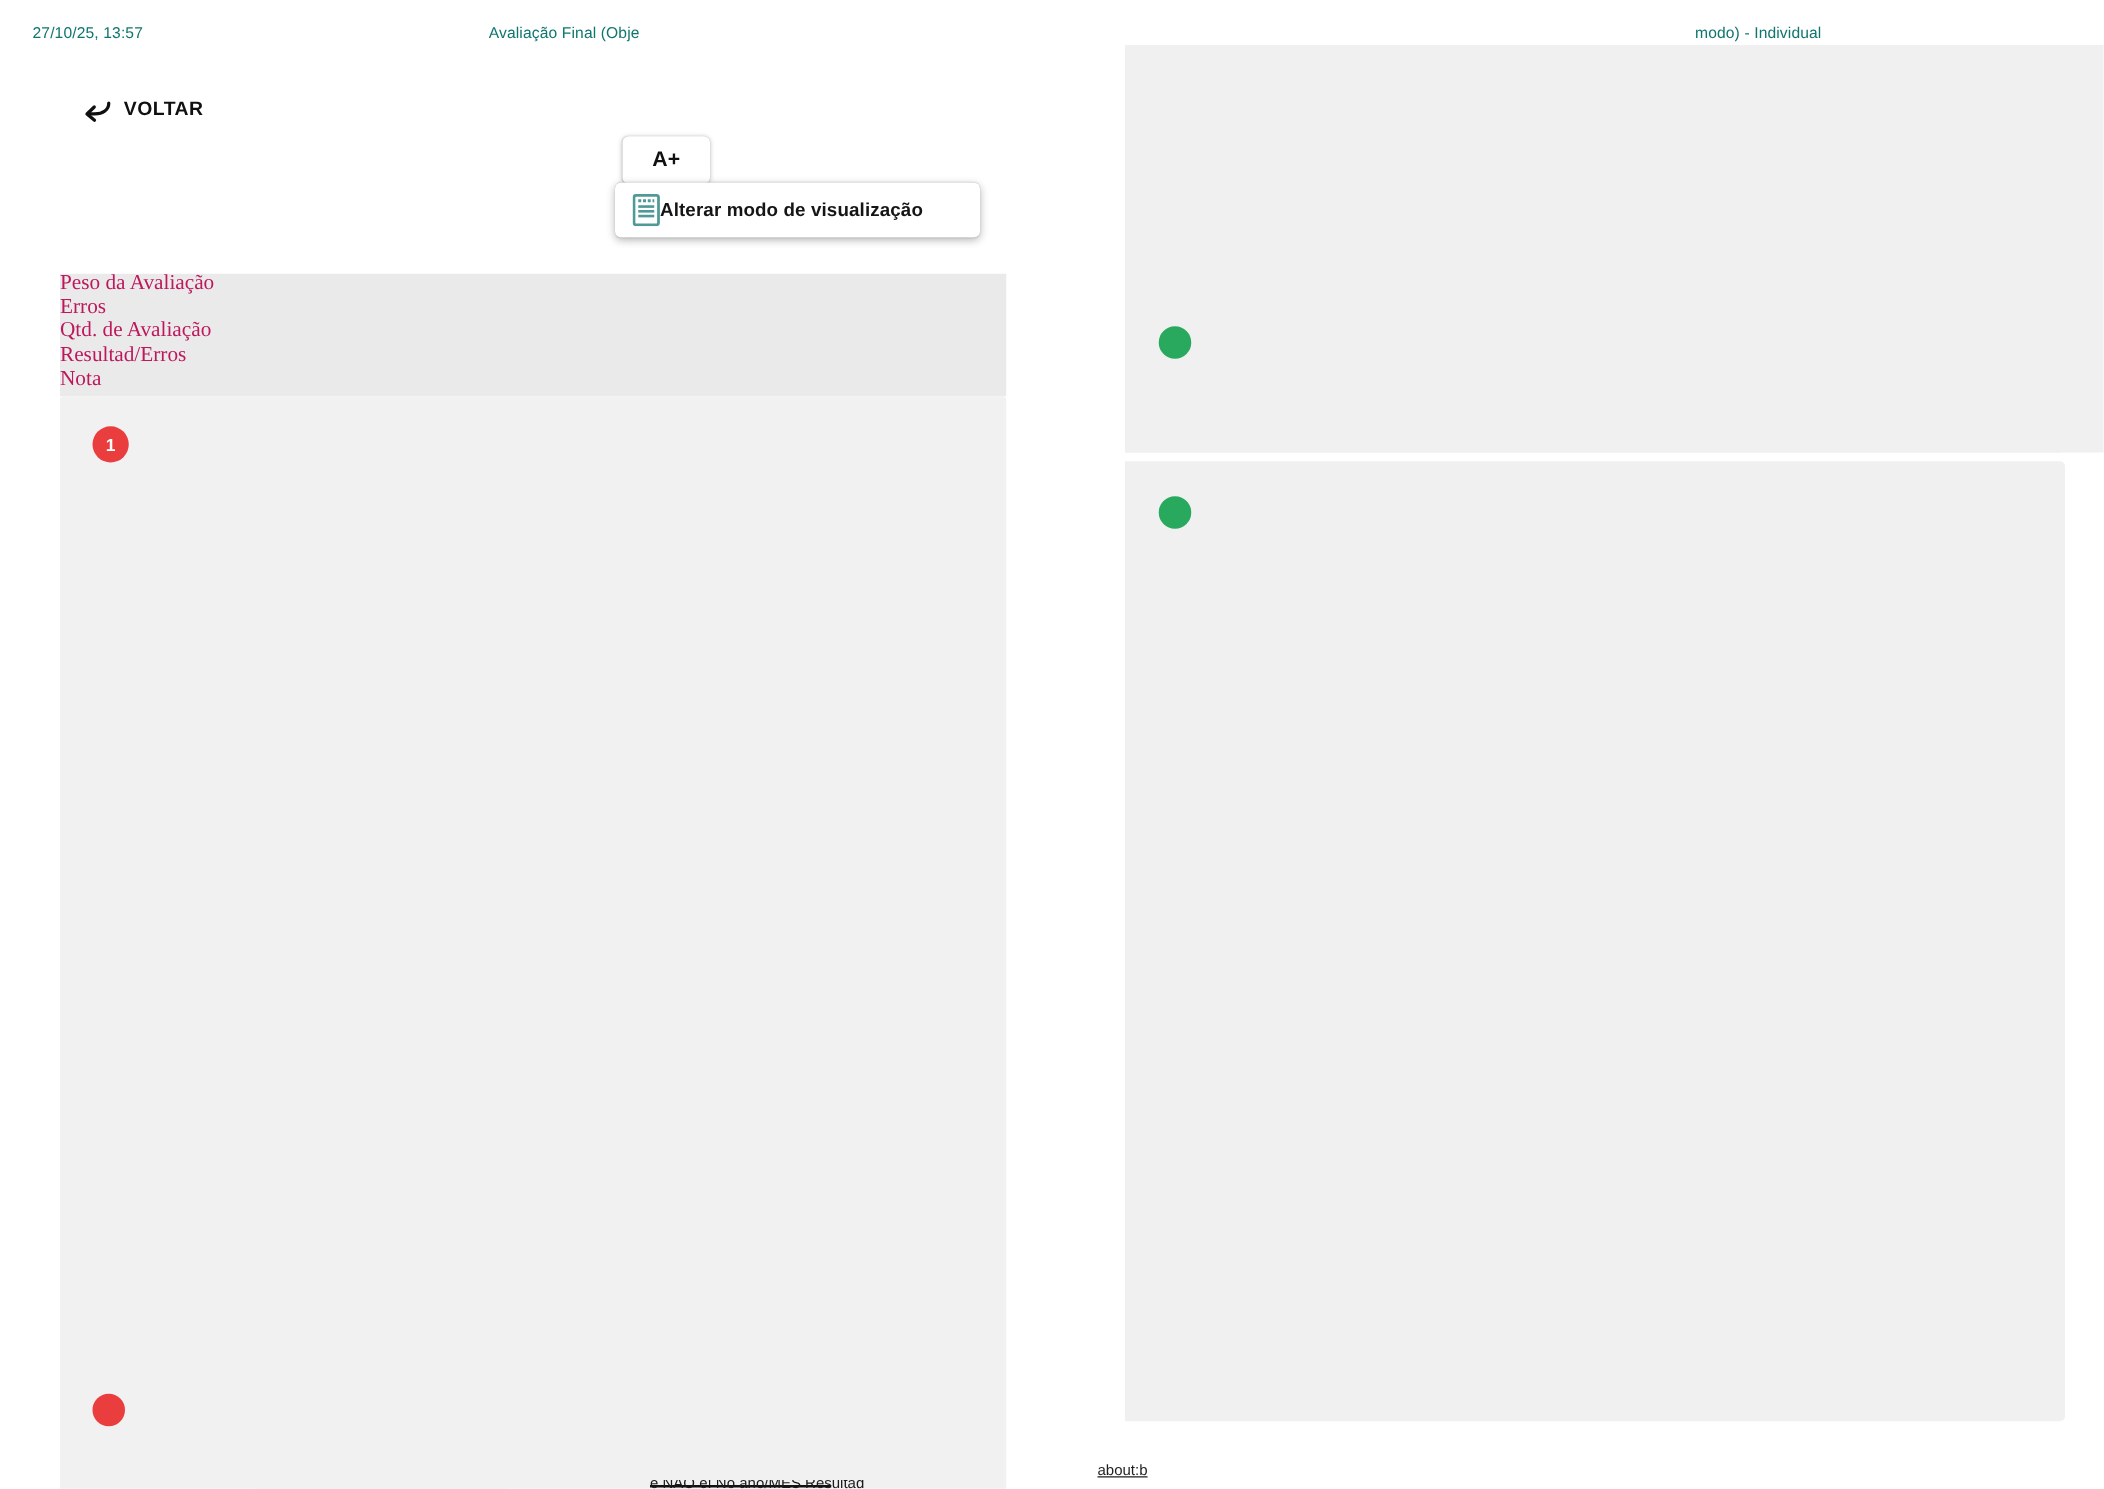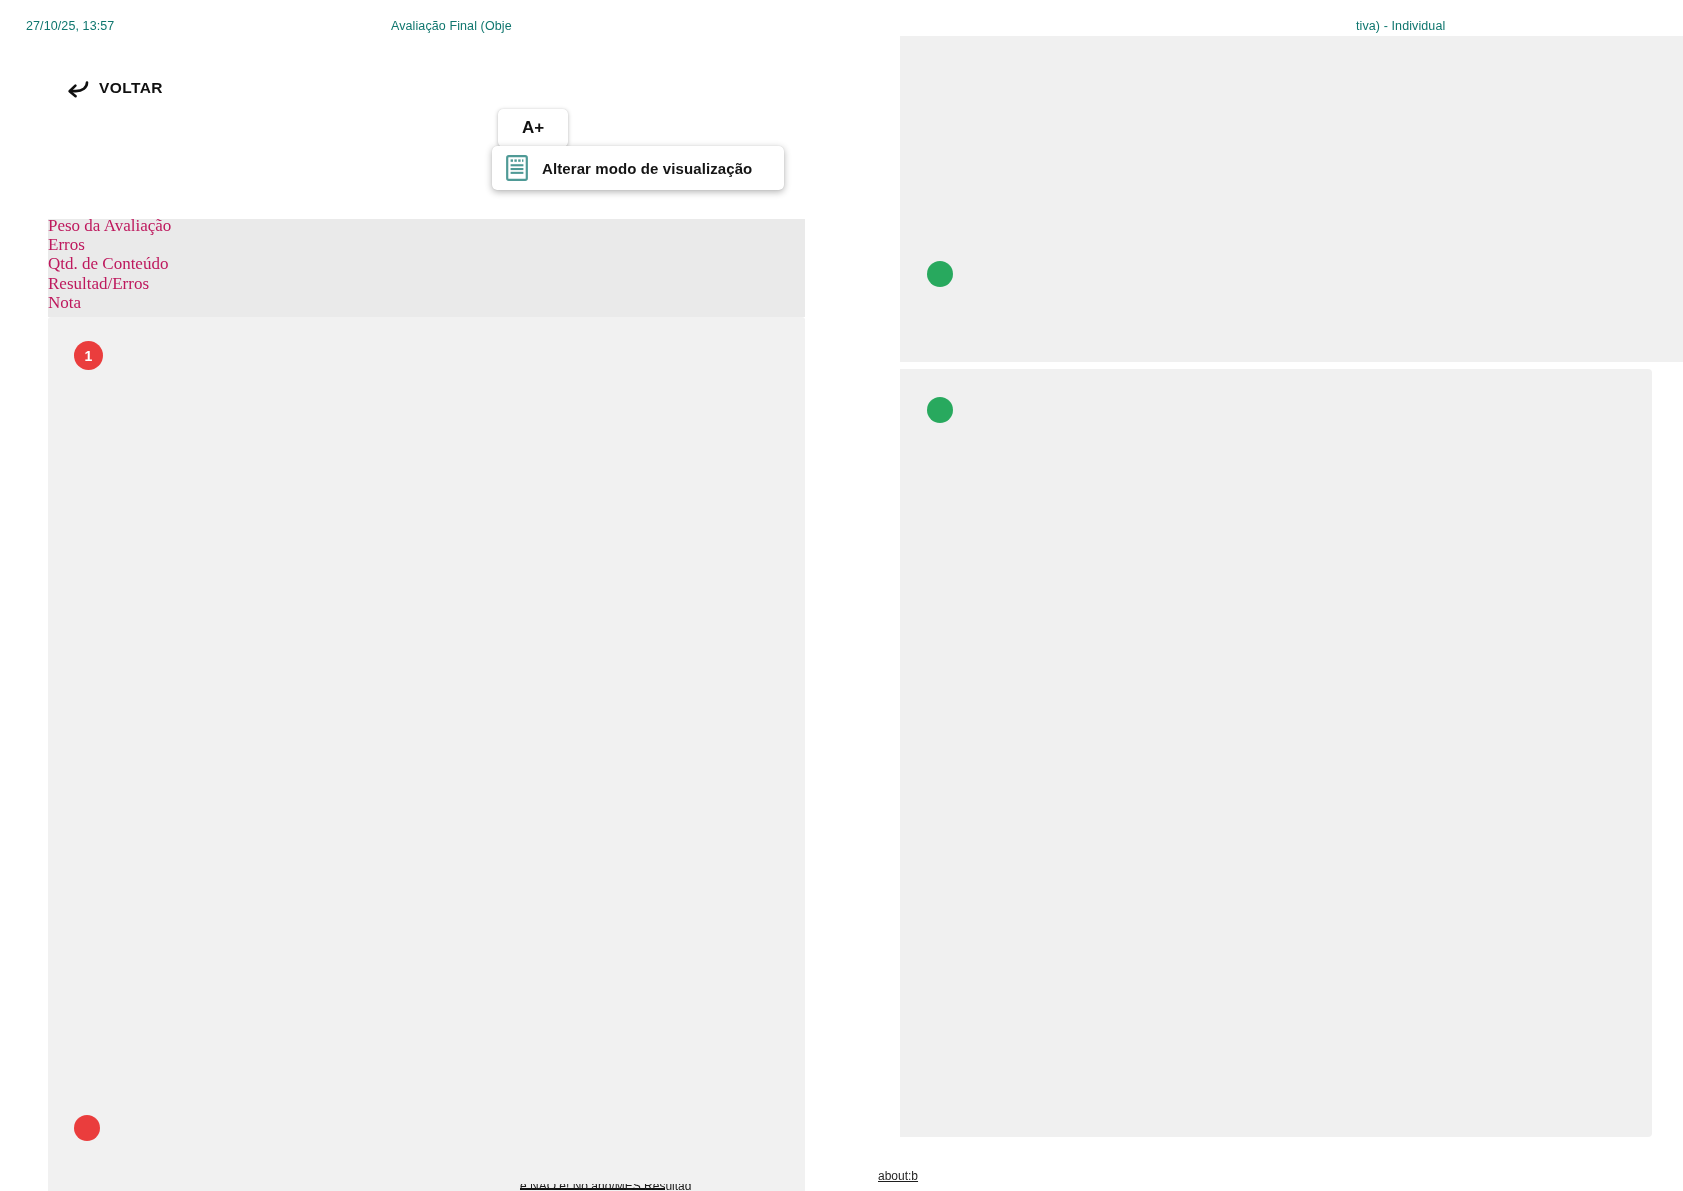--- a/index.html
+++ b/index.html
@@ -82,21 +82,20 @@
     left: 492px;
     top: 146px;
     height: 44px;
     min-width: 262px;
     background: #ffffff;
     border-radius: 5px;
     box-shadow: 0 2px 7px rgba(0,0,0,0.3), 0 0 1px rgba(0,0,0,0.18);
     display: flex;
     align-items: center;
     padding: 0 16px 0 14px;
-    gap: 14px;
     z-index: 7;
     cursor: pointer;
   }
   .view-mode-icon { width: 22px; height: 26px; flex: 0 0 auto; }
   .view-mode-icon svg { display: block; }
   .view-mode-label {
     font-size: 15px;
     font-weight: 700;
     color: #151515;
     white-space: nowrap;
@@ -245,39 +244,39 @@
     width: 145px;
     height: 2px;
     background: #111111;
   }
 </style>
 </head>
 <body>
 
 <div class="print-meta" id="meta-date">27/10/25, 13:57</div>
 <div class="print-meta" id="meta-title">Avaliação Final (Obje</div>
-<div class="print-meta" id="meta-title2">tiva) - Individual</div>
+<div class="print-meta" id="meta-title2">modo) - Individual</div>
 
 <div class="left-col">
 
   <div class="back-button">
     <span class="back-icon">
       <svg width="28" height="24" viewBox="0 0 28 24" aria-hidden="true">
         <path d="M24 6.5c0 5.2-4.6 8.6-11.2 8.6H7.6" fill="none" stroke="#101010" stroke-width="2.6" stroke-linecap="round"></path>
         <path d="M12.4 9.6 L6.6 15.2 L12.6 20.2" fill="none" stroke="#101010" stroke-width="2.6" stroke-linecap="round" stroke-linejoin="round"></path>
       </svg>
     </span>
     <span class="back-label">VOLTAR</span>
   </div>
 
   <div class="doc-head-band"></div>
   <div class="doc-fields">
     <div>Peso da Avaliação</div>
     <div>Erros</div>
-    <div>Qtd. de Conteúdo</div>
+    <div>Qtd. de Avaliação</div>
     <div>Resultad/Erros</div>
     <div>Nota</div>
   </div>
 
   <div class="doc-body-panel"></div>
 
   <div class="marker marker-red" id="marker-one">
     <span class="marker-num">1</span>
   </div>
 

